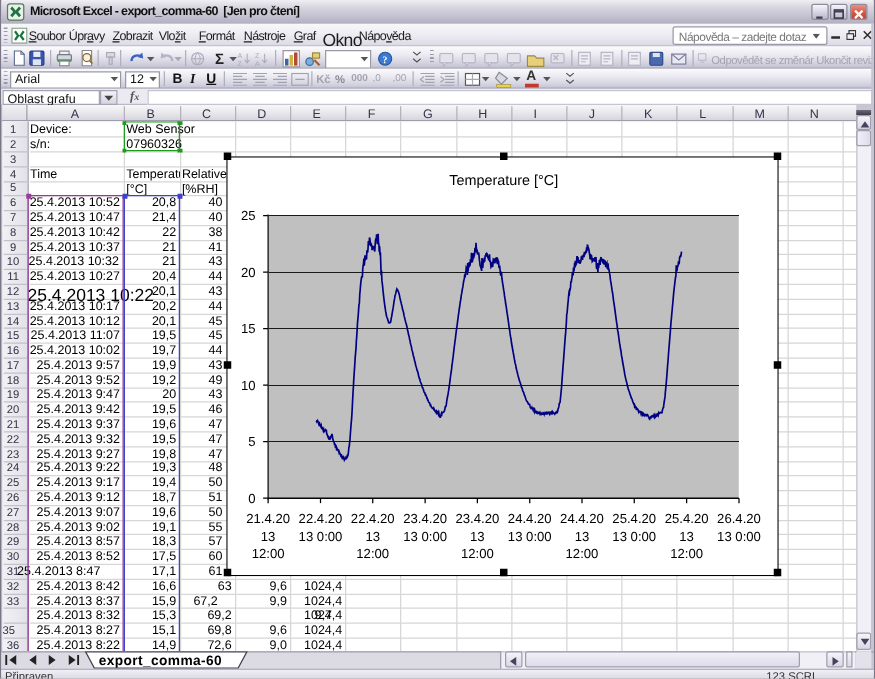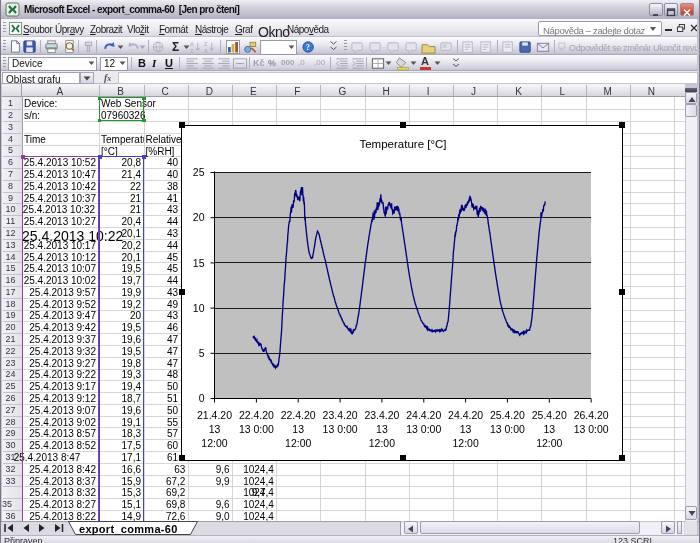--- a/index.html
+++ b/index.html
@@ -186,21 +186,21 @@
 <div class="abs" style="left:554px;top:40px;width:1px;height:13px;background:#b0afc0;"></div>
 <svg class="abs" style="left:558px;top:41px" width="12" height="13" viewBox="0 0 16 16">
     <path d="M1 2 h8 v7 h-8 Z" fill="none" stroke="#b5b4c2"></path>
     <path d="M3 11 h4" stroke="#b5b4c2"></path>
   </svg>
 <div class="tx" style="left:569px;top:43px;font-size:9px;letter-spacing:-0.35px;color:#a3a2ae;width:82px;overflow:hidden;">Odpovědět se změnám...</div>
 <div class="tx" style="left:653px;top:43px;font-size:9px;letter-spacing:-0.35px;color:#a3a2ae;width:46px;overflow:hidden;">Ukončit revizi...</div>
 <div class="abs" style="left:1px;top:55px;width:698px;height:16px;background:linear-gradient(180deg,#fbfbfd 0%,#e9e8f0 45%,#d2d1de 85%,#c6c5d4 100%);border-bottom:1px solid #a9a8b8;"></div>
 <div class="abs" style="left:3px;top:57px;width:3px;height:12px;background:repeating-linear-gradient(180deg,#9a99a8 0,#9a99a8 1px,transparent 1px,transparent 3px);"></div>
 <div class="abs" style="left:8px;top:56.5px;width:89px;height:14px;background:#fff;border:1px solid #9a99a8;"></div>
-<div class="tx" style="left:12px;top:58px;font-size:10px;color:#111;">Device</div>
+<div class="tx" style="left:12px;top:58px;font-size:10px;color:#111;">Arial</div>
 <svg class="abs" style="left:88px;top:61px" width="7" height="5" viewBox="0 0 7 5">
     <path d="M0.5 0.5 L6.5 0.5 L3.5 4 Z" fill="#555"></path>
   </svg>
 <div class="abs" style="left:100px;top:56.5px;width:28px;height:14px;background:#fff;border:1px solid #9a99a8;"></div>
 <div class="tx" style="left:104px;top:58px;font-size:10px;color:#111;">12</div>
 <svg class="abs" style="left:119px;top:61px" width="7" height="5" viewBox="0 0 7 5">
     <path d="M0.5 0.5 L6.5 0.5 L3.5 4 Z" fill="#555"></path>
   </svg>
 <div class="abs" style="left:131px;top:57px;width:1px;height:12px;background:#b0afc0;"></div>
 <div class="tx" style="left:138px;top:57px;font-size:11px;font-weight:bold;color:#111;">B</div>
@@ -446,21 +446,21 @@
     <div class="tx" style="left:141.5px;top:119.1px;width:34.5px;text-align:right;font-size:10px;color:#000;">44</div>
     <div class="tx" style="left:20px;top:130.9px;width:74px;text-align:center;font-size:14px;color:#000;">25.4.2013 10:22</div>
     <div class="tx" style="left:97px;top:130.9px;width:42px;text-align:right;font-size:10px;color:#000;">20,1</div>
     <div class="tx" style="left:141.5px;top:130.9px;width:34.5px;text-align:right;font-size:10px;color:#000;">43</div>
     <div class="tx" style="left:20px;top:142.7px;width:74px;text-align:right;font-size:10px;color:#000;">25.4.2013 10:17</div>
     <div class="tx" style="left:97px;top:142.7px;width:42px;text-align:right;font-size:10px;color:#000;">20,2</div>
     <div class="tx" style="left:141.5px;top:142.7px;width:34.5px;text-align:right;font-size:10px;color:#000;">44</div>
     <div class="tx" style="left:20px;top:154.5px;width:74px;text-align:right;font-size:10px;color:#000;">25.4.2013 10:12</div>
     <div class="tx" style="left:97px;top:154.5px;width:42px;text-align:right;font-size:10px;color:#000;">20,1</div>
     <div class="tx" style="left:141.5px;top:154.5px;width:34.5px;text-align:right;font-size:10px;color:#000;">45</div>
-    <div class="tx" style="left:20px;top:166.3px;width:74px;text-align:right;font-size:10px;color:#000;">25.4.2013 10:07</div>
+    <div class="tx" style="left:20px;top:166.3px;width:74px;text-align:right;font-size:10px;color:#000;">25.4.2013 11:07</div>
     <div class="tx" style="left:97px;top:166.3px;width:42px;text-align:right;font-size:10px;color:#000;">19,5</div>
     <div class="tx" style="left:141.5px;top:166.3px;width:34.5px;text-align:right;font-size:10px;color:#000;">45</div>
     <div class="tx" style="left:20px;top:178px;width:74px;text-align:right;font-size:10px;color:#000;">25.4.2013 10:02</div>
     <div class="tx" style="left:97px;top:178px;width:42px;text-align:right;font-size:10px;color:#000;">19,7</div>
     <div class="tx" style="left:141.5px;top:178px;width:34.5px;text-align:right;font-size:10px;color:#000;">44</div>
     <div class="tx" style="left:20px;top:189.8px;width:74px;text-align:right;font-size:10px;color:#000;">25.4.2013 9:57</div>
     <div class="tx" style="left:97px;top:189.8px;width:42px;text-align:right;font-size:10px;color:#000;">19,9</div>
     <div class="tx" style="left:141.5px;top:189.8px;width:34.5px;text-align:right;font-size:10px;color:#000;">43</div>
     <div class="tx" style="left:20px;top:201.6px;width:74px;text-align:right;font-size:10px;color:#000;">25.4.2013 9:52</div>
     <div class="tx" style="left:97px;top:201.6px;width:42px;text-align:right;font-size:10px;color:#000;">19,2</div>
@@ -504,21 +504,21 @@
     <div class="tx" style="left:8px;top:354.9px;width:74px;text-align:center;font-size:10px;color:#000;">25.4.2013 8:47</div>
     <div class="tx" style="left:97px;top:354.9px;width:42px;text-align:right;font-size:10px;color:#000;">17,1</div>
     <div class="tx" style="left:141.5px;top:354.9px;width:34.5px;text-align:right;font-size:10px;color:#000;">61</div>
     <div class="tx" style="left:20px;top:366.7px;width:74px;text-align:right;font-size:10px;color:#000;">25.4.2013 8:42</div>
     <div class="tx" style="left:97px;top:366.7px;width:42px;text-align:right;font-size:10px;color:#000;">16,6</div>
     <div class="tx" style="left:141.5px;top:366.7px;width:41.9px;text-align:right;font-size:10px;color:#000;">63</div>
     <div class="tx" style="left:185.9px;top:366.7px;width:41.7px;text-align:right;font-size:10px;color:#000;">9,6</div>
     <div class="tx" style="left:230.1px;top:366.7px;width:41.7px;text-align:right;font-size:10px;color:#000;">1024,4</div>
     <div class="tx" style="left:20px;top:378.5px;width:74px;text-align:right;font-size:10px;color:#000;">25.4.2013 8:37</div>
     <div class="tx" style="left:97px;top:378.5px;width:42px;text-align:right;font-size:10px;color:#000;">15,9</div>
-    <div class="tx" style="left:141.5px;top:378.5px;width:41.9px;text-align:right;font-size:10px;color:#000;">67,2</div>
+    <div class="tx" style="left:141.5px;top:378.5px;width:41.9px;text-align:center;font-size:10px;color:#000;">67,2</div>
     <div class="tx" style="left:185.9px;top:378.5px;width:41.7px;text-align:right;font-size:10px;color:#000;">9,9</div>
     <div class="tx" style="left:230.1px;top:378.5px;width:41.7px;text-align:right;font-size:10px;color:#000;">1024,4</div>
     <div class="tx" style="left:20px;top:390.3px;width:74px;text-align:right;font-size:10px;color:#000;">25.4.2013 8:32</div>
     <div class="tx" style="left:97px;top:390.3px;width:42px;text-align:right;font-size:10px;color:#000;">15,3</div>
     <div class="tx" style="left:141.5px;top:390.3px;width:41.9px;text-align:right;font-size:10px;color:#000;">69,2</div>
     <div class="tx" style="left:185.9px;top:390.3px;width:41.7px;text-align:right;font-size:10px;color:#000;margin-left:36px;">9,7</div>
     <div class="tx" style="left:230.1px;top:390.3px;width:41.7px;text-align:right;font-size:10px;color:#000;">1024,4</div>
     <div class="tx" style="left:20px;top:402.1px;width:74px;text-align:right;font-size:10px;color:#000;">25.4.2013 8:27</div>
     <div class="tx" style="left:97px;top:402.1px;width:42px;text-align:right;font-size:10px;color:#000;">15,1</div>
     <div class="tx" style="left:141.5px;top:402.1px;width:41.9px;text-align:right;font-size:10px;color:#000;">69,8</div>

